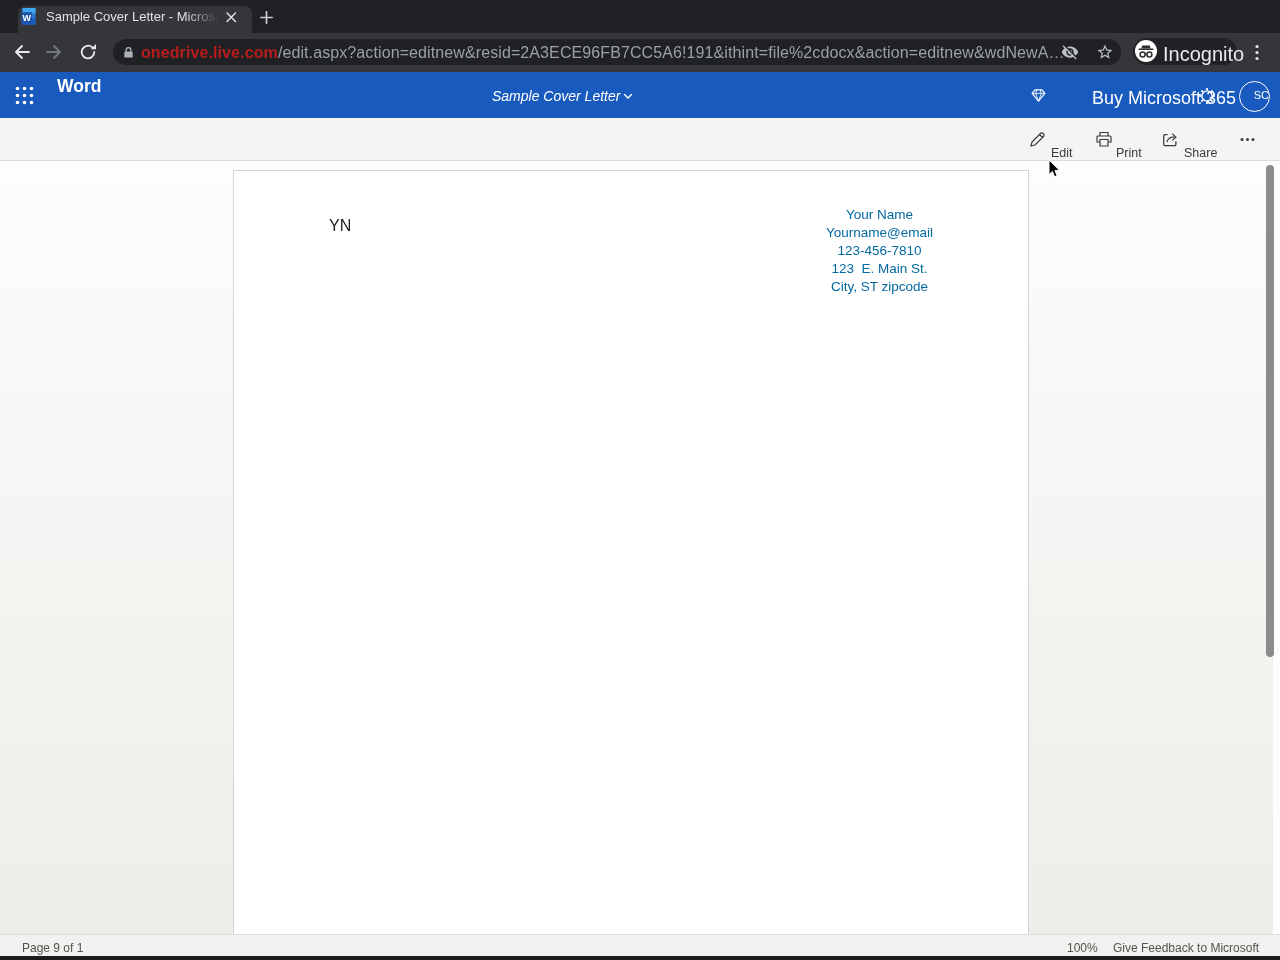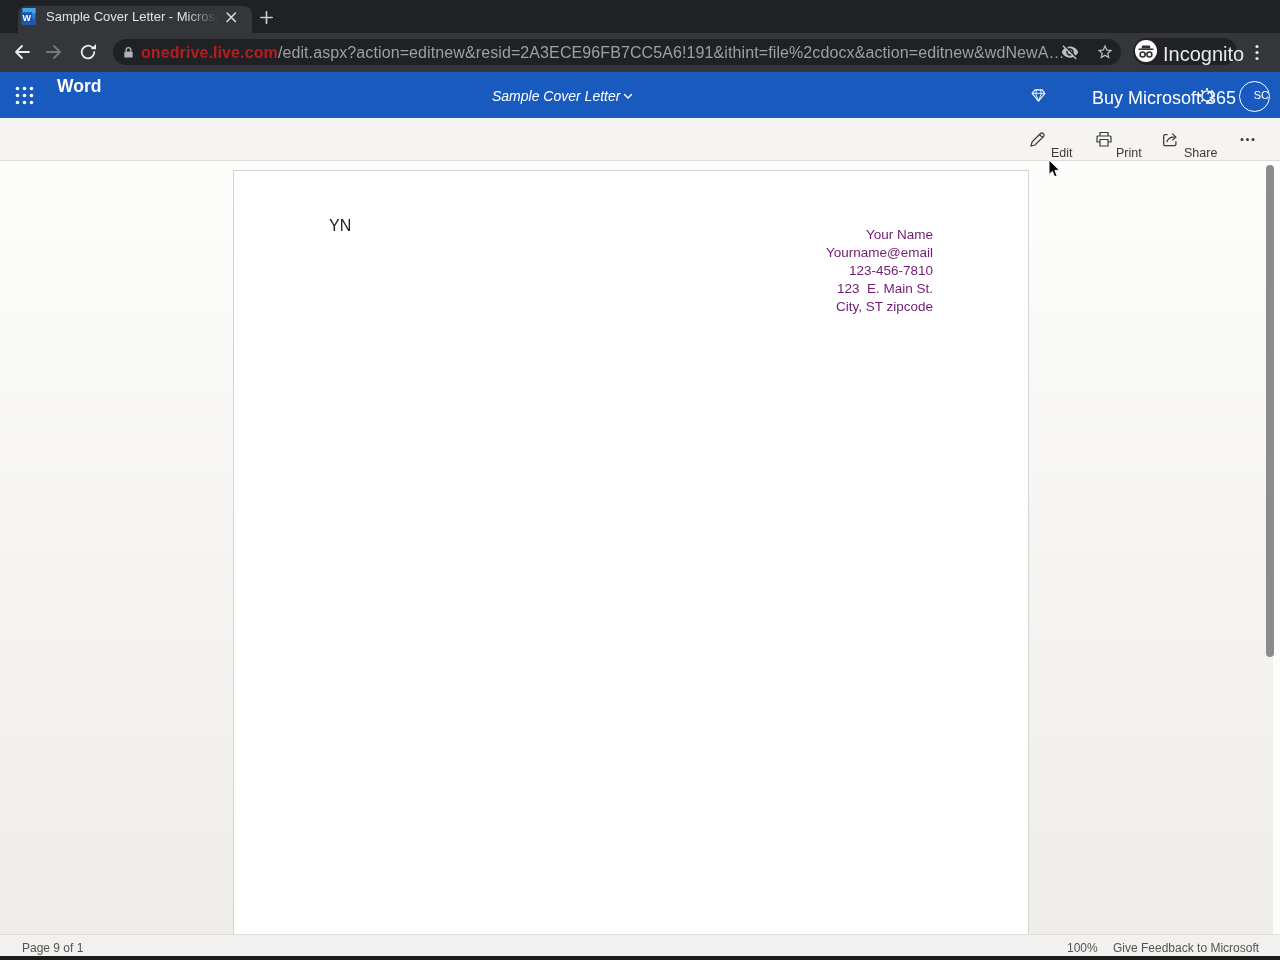--- a/index.html
+++ b/index.html
@@ -32,21 +32,21 @@
     font-size:11px; text-align:right; line-height:27.5px; }
 
   
   .cmdbar { left:0; top:118px; width:1280px; height:43px; background:#F5F4F2; border-bottom:1px solid #DDDBD9; }
   .cmditem { top:133px; font-size:12.5px; color:#3B3A39;margin-top:13px; }
 
   
   .canvas { left:0; top:161px; width:1280px; height:773px; background:linear-gradient(180deg,#FDFDFC 0%,#F6F5F3 45%,#EEEDE9 100%); }
   .page { left:233px; top:9px; width:796px; height:766px; background:#fff; border:1px solid #D6D4D1; border-bottom:none; }
   .yn { left:95px; top:46px; font-size:16px; color:#222; }
-  .addrblock { right:95px; top:55px; font-size:13.5px; color:#701a75; text-align:right; line-height:18.1px; }
+  .addrblock { right:95px; top:35px; font-size:13.5px; color:#0369a1; text-align:center; line-height:18.1px; }
   .thumb { left:1266px; top:4px; width:8px; height:492px; border-radius:4px; background:#8B8B8B; }
   .whitestrip { left:1273px; top:0; width:7px; height:773px; background:#FDFDFC; }
 
   
   .statusbar { left:0; top:934px; width:1280px; height:22px; background:#F2F1EF; border-top:1px solid #E0DEDC; }
   .stext { top:941px; font-size:12px; color:#55534F; }
   .bottomband { left:0; top:956px; width:1280px; height:4px; background:#1C1C1C; }
 </style>
 </head>
 <body>

